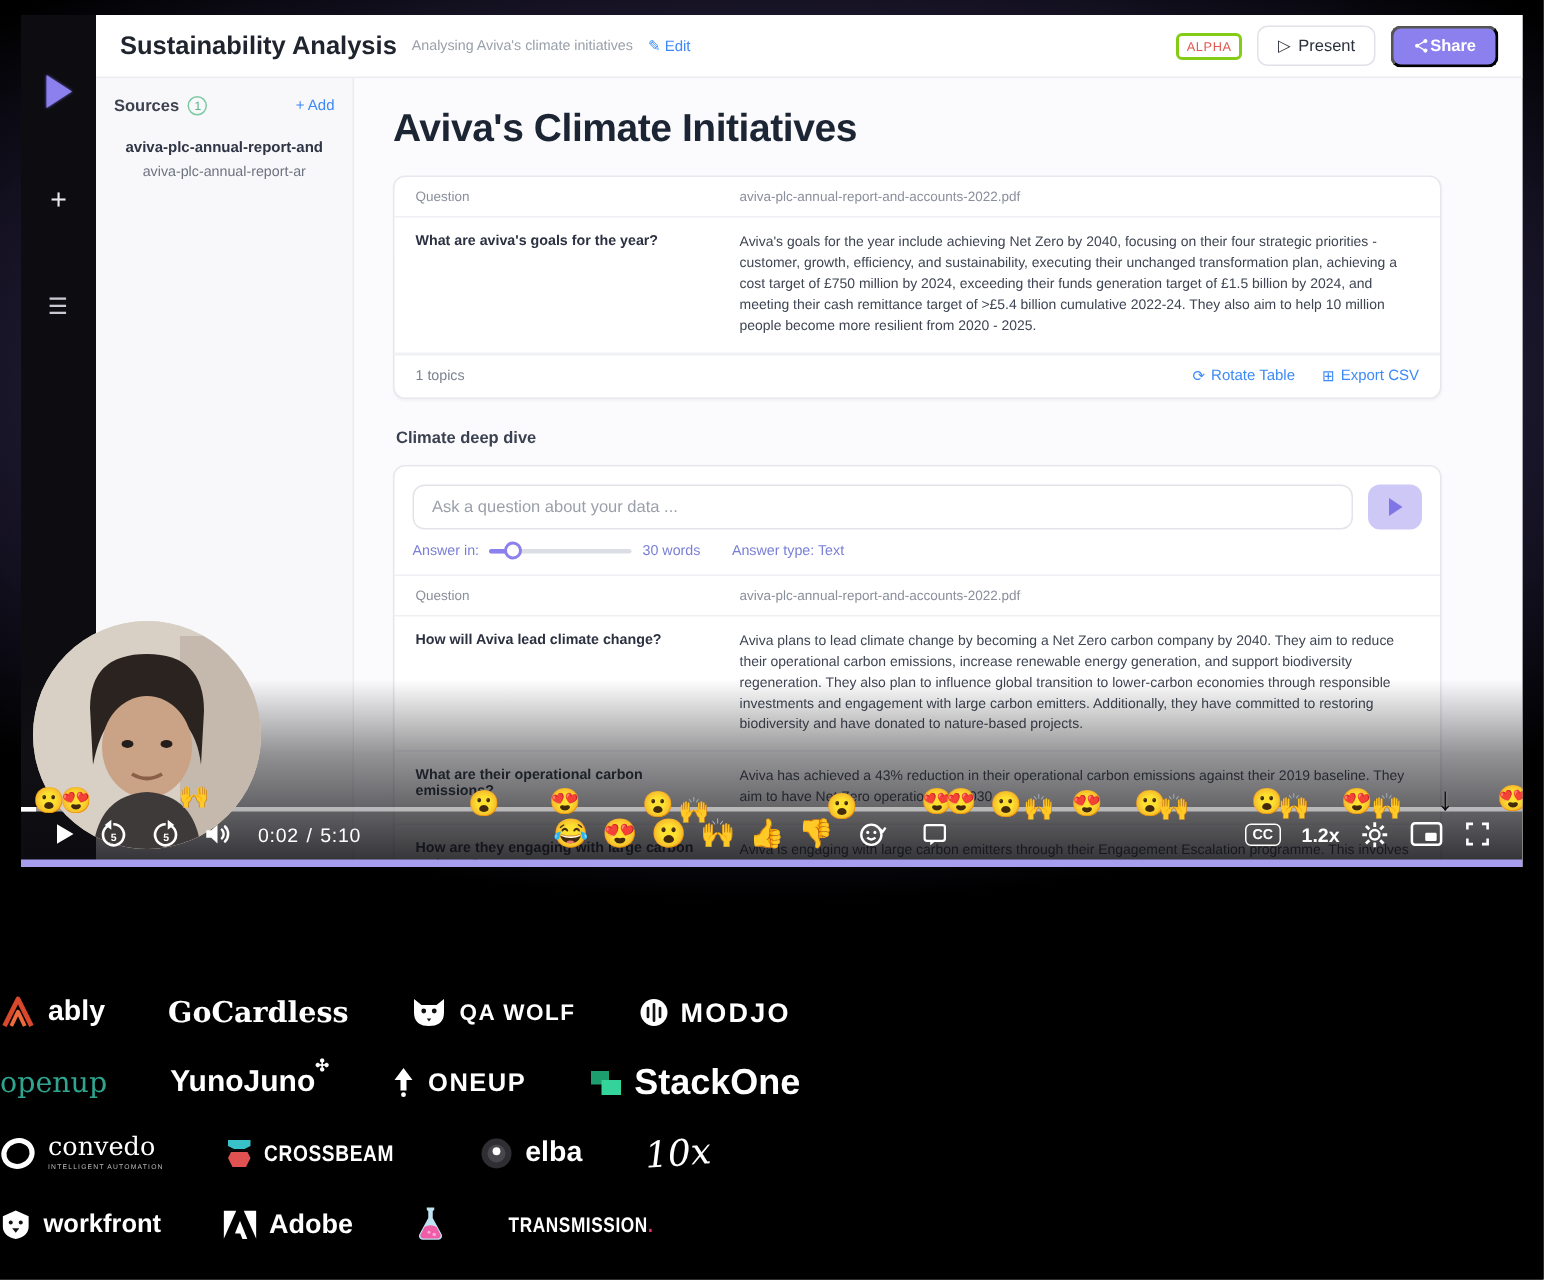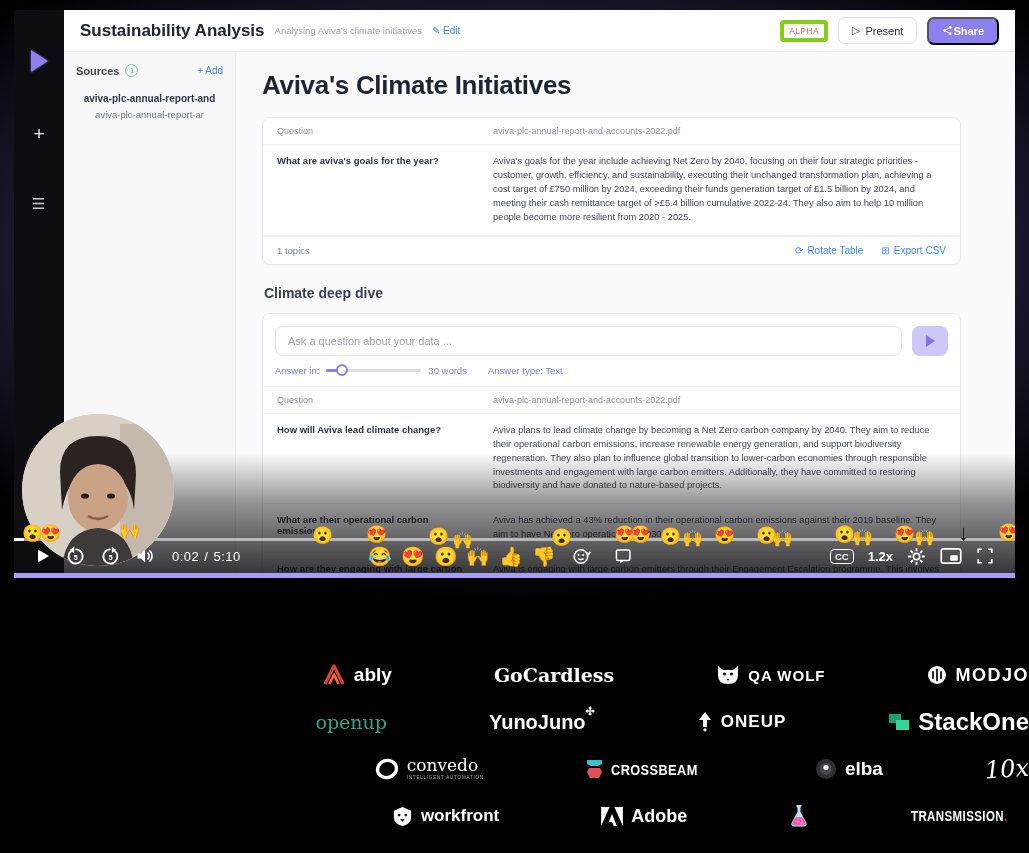--- a/index.html
+++ b/index.html
@@ -20,21 +20,21 @@
   .rail .plus { color:#e7e7ee; font-size:19px; line-height:1; }
   .rail .list { color:#c9c9d4; font-size:15px; letter-spacing:1px; }
 
   .app-body { flex:1; display:flex; flex-direction:column; background:#fbfbfd; }
   .app-header { height:42px; background:#fff; border-bottom:1px solid #ededf1;
                 display:flex; align-items:center; padding:0 16px; gap:10px; }
   .app-title { font-size:17px; font-weight:bold; color:#20242e; }
   .app-sub { font-size:9.5px; color:#9aa0aa; }
   .edit-link { font-size:10px; color:#3d8af7; }
   .hspacer { flex:1; }
-  .alpha { font-size:8.5px; color:#e25950; border:4px solid #84cc16; border-radius:4px; padding:2px 5px; letter-spacing:.4px; }
+  .alpha { font-size:8.5px; color:#e25950; border:2px solid #84cc16; border-radius:4px; padding:2px 5px; letter-spacing:.4px; }
   .btn-present { display:flex; align-items:center; gap:5px; font-size:11px; color:#2c313c;
                  border:1px solid #e0e2e8; border-radius:7px; padding:6px 13px; background:#fff; }
   .btn-share { display:flex; align-items:center; gap:0; font-size:11px; color:#fff;
                border-radius:7px; padding:6px 13px; background:#8b80ee; font-weight:bold; }
 
   .app-columns { flex:1; display:flex; min-height:0; }
   .sources { width:172px; background:#f8f8fa; border-right:1px solid #ececf0; padding:12px 12px; }
   .sources-head { display:flex; align-items:center; gap:6px;text-align:center; }
   .sources-label { font-size:11px; font-weight:bold; color:#3c4250; }
   .src-badge { width:13px; height:13px; border:1px solid #7ec9a2; color:#57b383; border-radius:50%;
@@ -53,21 +53,21 @@
   .tq-col { width:31%; } .ta-col { flex:1; }
   .trow { display:flex; border-bottom:1px solid #f1f2f6; }
   .trow:last-child { border-bottom:none; }
   .trow .tq { width:31%; padding:10px 14px; font-size:9.5px; font-weight:bold; color:#2b3140; }
   .trow .ta { flex:1; padding:10px 14px; font-size:9.3px; color:#3e4452; line-height:1.5; }
   .tfoot { display:flex; align-items:center; border-top:1px solid #eef0f4; padding:8px 14px; }
   .topics { font-size:9.5px; color:#7c8290; }
   .tfoot-links { margin-left:auto; display:flex; gap:18px; }
   .blue-link { font-size:10px; color:#3d8af7; display:flex; align-items:center; gap:4px; }
 
-  .section-label { margin:20px 0 0 2px; font-size:14px; font-weight:bold; color:#3a4150; }
+  .section-label { margin:20px 0 0 2px; font-size:11px; font-weight:bold; color:#3a4150; }
 
   .card2 { margin-top:12px; padding-top:12px; }
   .ask-row { display:flex; gap:10px; padding:0 12px; }
   .ask-input { flex:1; border:1px solid #e2e4ea; border-radius:8px; padding:8px 12px; font-size:11px; color:#444; background:#fff; }
   .ask-input::placeholder { color:#9aa0ab; }
   .ask-submit { width:36px; border:none; background:#cdc8f6; border-radius:8px; display:flex; align-items:center; justify-content:center; }
   .ask-submit .tri { width:0; height:0; border-left:9px solid #8075e6; border-top:6px solid transparent; border-bottom:6px solid transparent; }
   .slider-row { display:flex; align-items:center; gap:7px; padding:9px 12px 10px; }
   .purple-lab { font-size:9.5px; color:#7a7fd4; }
   .slider-track { position:relative; width:95px; height:3px; background:#dcdee6; border-radius:2px; }
@@ -98,21 +98,21 @@
   .cc-box { border:1.6px solid #fff; border-radius:4px; font-size:9.5px; font-weight:bold; padding:1px 4px; }
   .speed { font-size:13px; font-weight:bold; }
 
   .cursor-arrow { position:absolute; left:944px; top:510px; font-size:22px; font-weight:bold; color:#0c0c0c;
                   text-shadow:0 0 2px rgba(255,255,255,.35); }
 
   .float-emoji { position:absolute; font-size:17px; line-height:1; pointer-events:none; }
 
   
   .logo-wall { position:absolute; left:0; top:658px; width:1029px; display:flex; flex-direction:column; gap:13px; }
-  .logo-row { display:flex; justify-content:flex-end; align-items:center; gap:102px; height:34px; }
+  .logo-row { display:flex; justify-content:flex-start; align-items:center; gap:42px; height:34px; }
   .logo-cell { display:flex; align-items:center; gap:8px; color:#fff; }
   .lg-text { font-size:18px; font-weight:bold; color:#fff; }
   .ably-text { font-size:19px; font-weight:bold; }
   .gocardless { font-family:"DejaVu Serif", serif; font-size:19px; font-weight:bold; }
   .qawolf-text { font-size:15px; font-weight:bold; letter-spacing:1px; }
   .modjo-text { font-size:18px; font-weight:bold; letter-spacing:1.5px; }
   .openup-text { font-family:"DejaVu Serif", serif; font-size:19px; color:#2fa48e; }
   .yuno { font-size:20px; font-weight:bold; position:relative; }
   .yuno sup { font-size:11px; position:relative; top:-6px; }
   .oneup-text { font-size:17px; font-weight:bold; letter-spacing:1px; }

